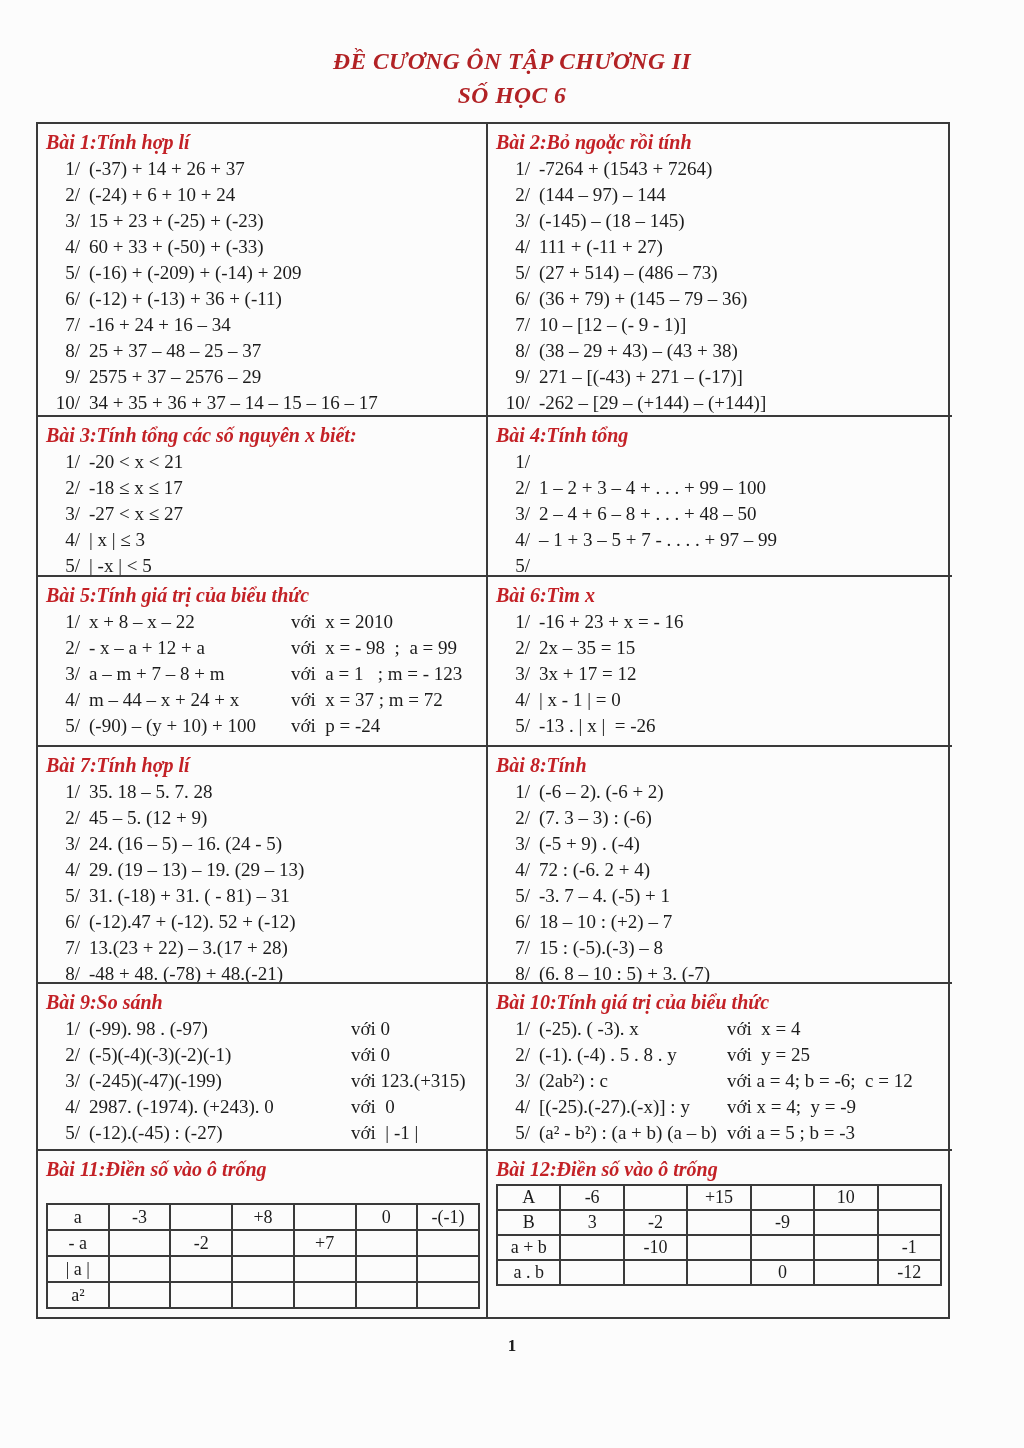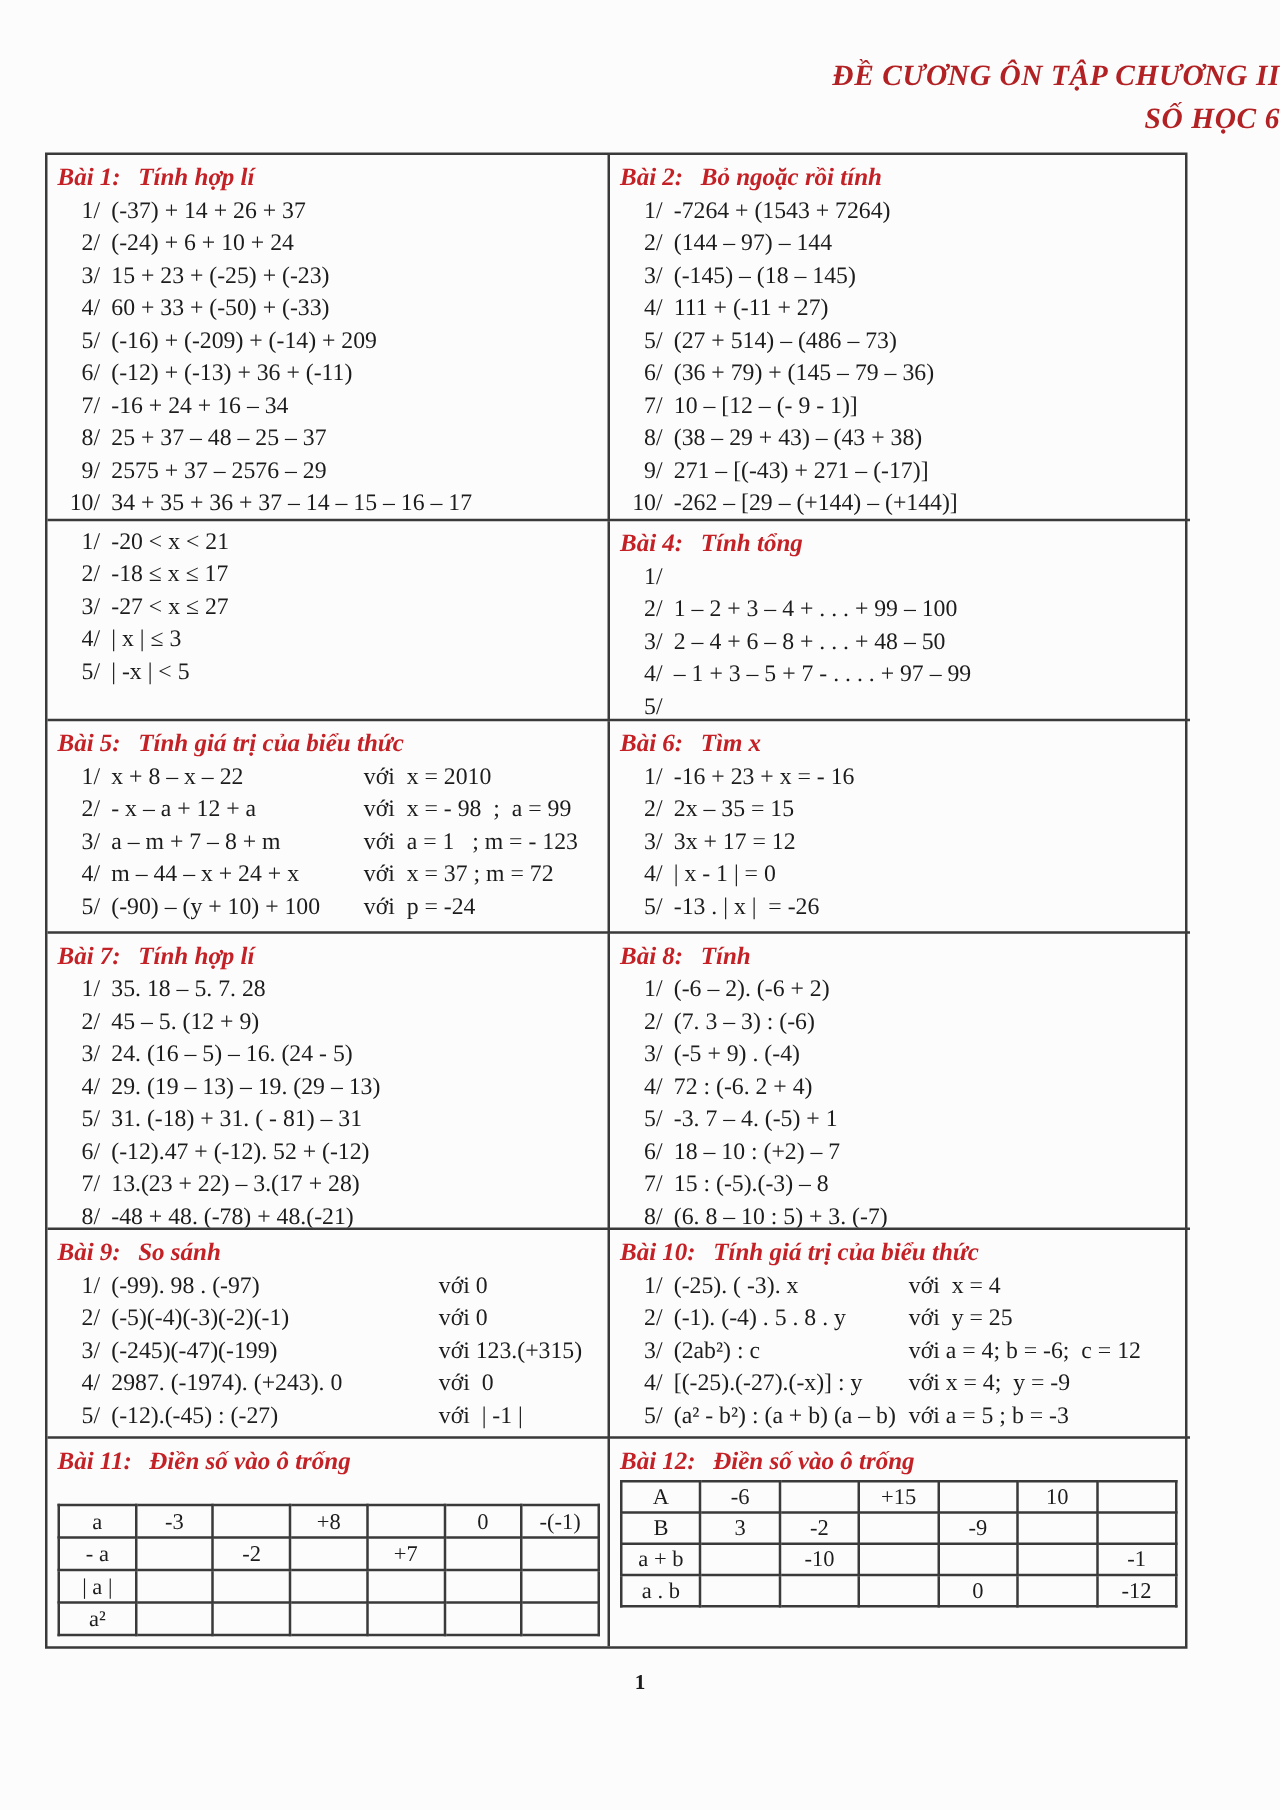--- a/index.html
+++ b/index.html
@@ -5,37 +5,37 @@
   :root{
     --title-red:#b22225;
     --heading-red:#c32126;
     --text:#1c1c1c;
     --border:#3a3a3a;
   }
   *{box-sizing:border-box;margin:0;padding:0}
   html,body{width:1024px;height:1448px;background:#fcfcfc;font-family:"Liberation Serif","DejaVu Serif",serif;color:var(--text)}
   .page{position:relative;width:1024px;height:1448px;overflow:hidden}
 
-  .title{position:absolute;top:44px;left:0;width:100%;text-align:right;
+  .title{position:absolute;top:44px;left:0;width:100%;text-align:center;
          color:var(--title-red);font-weight:bold;font-style:italic;
          font-size:23.5px;line-height:34px;letter-spacing:.5px}
 
   .grid{position:absolute;left:36px;top:122px;width:914px;
         display:grid;grid-template-columns:450px 464px;
         grid-template-rows:293px 160px 170px 237px 167px 166px;
         border:2px solid var(--border)}
   .cell{border-right:2px solid var(--border);border-bottom:2px solid var(--border);
         padding:4px 8px 0 8px;overflow:hidden}
   .cell:nth-child(2n){border-right:none}
   .cell:nth-child(n+11){border-bottom:none}
 
   .sec-head{font-size:20px;font-weight:bold;font-style:italic;color:var(--heading-red);
             line-height:28px;white-space:nowrap}
   .sec-label{text-decoration-thickness:2px;text-underline-offset:3px}
-  .sec-title{margin-left:14px}
+  .sec-title{}
 
   .item{display:flex;align-items:baseline;line-height:26px;font-size:19px;white-space:nowrap}
   .num{flex:none;width:34px;text-align:right;margin-right:9px}
   .expr{white-space:pre}
   .cond{white-space:pre;padding-left:10px}
 
   .sec-idx-4 .expr{min-width:192px}
   .sec-idx-8 .expr{min-width:252px}
   .sec-idx-9 .expr{min-width:178px}
 
@@ -189,20 +189,23 @@
 
   <div class="item">
     <span class="num">10/</span>
     <span class="expr">-262 – [29 – (+144) – (+144)]</span>
 
   </div>
 </div>
   </div>
 
   <div class="cell sec-idx-2">
+    <div class="sec-head">
+      <span class="sec-label">Bài 3:</span><span class="sec-title">Tính tổng các số nguyên x biết:</span>
+    </div>
     <div class="items">
   <div class="item">
     <span class="num">1/</span>
     <span class="expr">-20 &lt; x &lt; 21</span>
 
   </div>
 
   <div class="item">
     <span class="num">2/</span>
     <span class="expr">-18 ≤ x ≤ 17</span>

